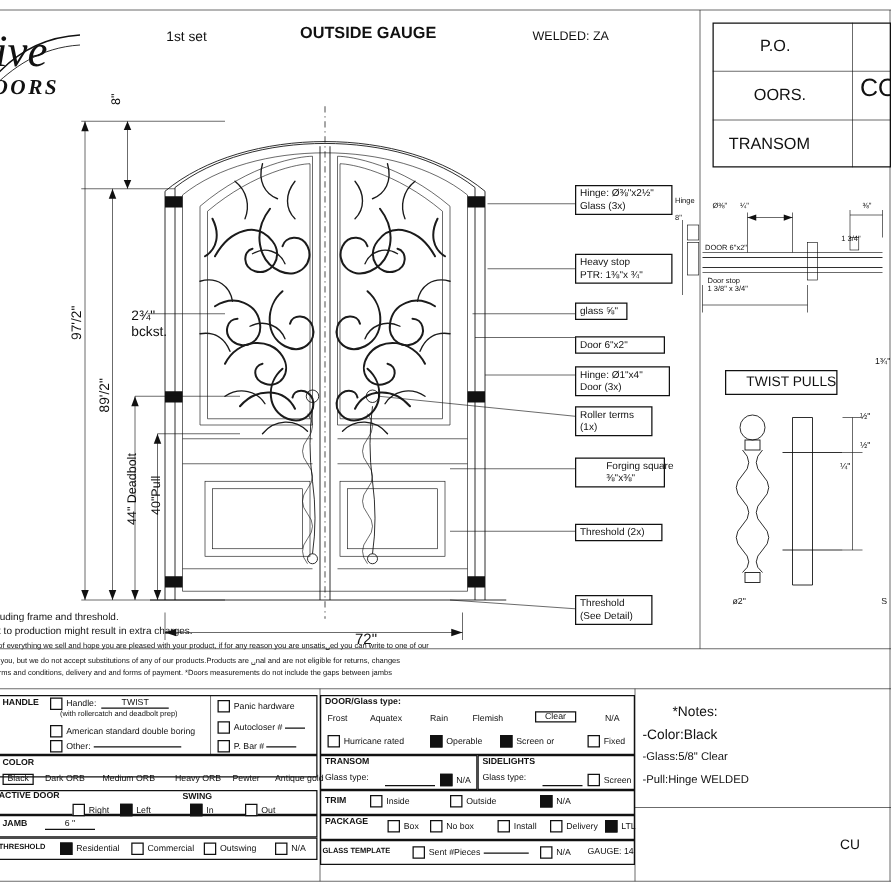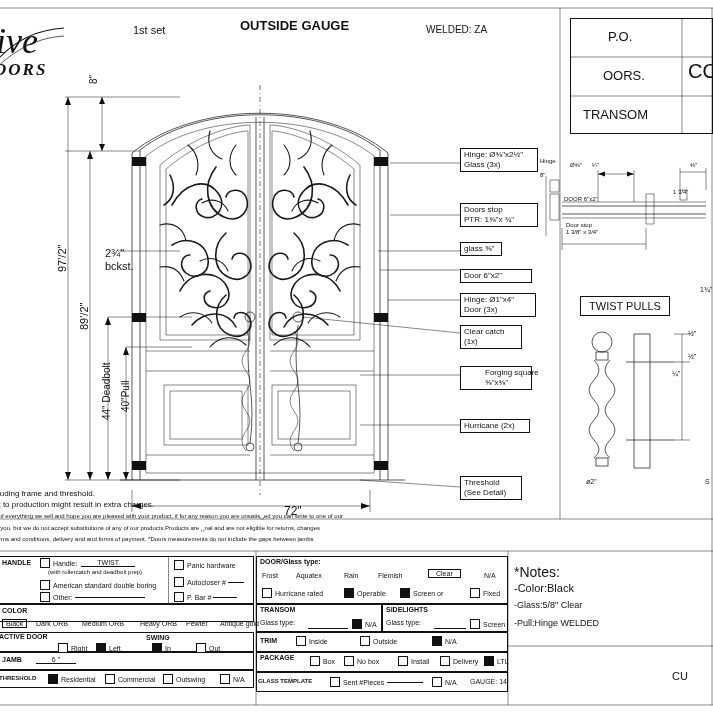--- a/index.html
+++ b/index.html
@@ -7,21 +7,21 @@
   #sheet{position:relative;width:713px;height:713px;}
   .abs{position:absolute;}
   .t10{font-size:10px;}
   .t11{font-size:11px;}
   .t12{font-size:12px;}
   .t13{font-size:13px;}
   .t8{font-size:8px;}
   .t7{font-size:7px;}
   .t6{font-size:6px;}
   .bold{font-weight:bold;}
-  .ctr{text-align:center;}
+  .ctr{text-align:right;}
   .box{border:1px solid #111;box-sizing:border-box;}
   .callout{border:1px solid #111;background:#fff;padding:1px 3px;box-sizing:border-box;}
   .chk{display:inline-block;width:8px;height:8px;border:1px solid #111;vertical-align:-1px;background:#fff;}
   .chk.on{background:#111;}
   .ul{border-bottom:1px solid #111;display:inline-block;}
   .logo{font-family:"Liberation Serif",serif;font-style:italic;}
   svg{display:block;}
   .thin{stroke:#111;stroke-width:0.7;fill:none;}
   .thin2{stroke:#111;stroke-width:1.1;fill:none;}
   .hair{stroke:#111;stroke-width:0.5;fill:none;}
@@ -227,31 +227,31 @@
   <div class="abs t11" style="left:56px;top:272px;transform:rotate(-90deg);transform-origin:left top;"><span>97'/2"</span></div>
   <div class="abs t11" style="left:78px;top:330px;transform:rotate(-90deg);transform-origin:left top;"><span>89'/2"</span></div>
   <div class="abs t10" style="left:101px;top:420px;transform:rotate(-90deg);transform-origin:left top;"><span>44" Deadbolt</span></div>
   <div class="abs t10" style="left:120px;top:412px;transform:rotate(-90deg);transform-origin:left top;"><span>40"Pull</span></div>
   <div class="abs t11" style="left:105px;top:247px;white-space:pre;line-height:1.15;"><span>2¾"
 bckst.</span></div>
   <div class="abs t12" style="left:284px;top:504px;"><span>72"</span></div>
 
   <div class="abs callout t8" style="left:460px;top:148px;width:78px;line-height:1.25;white-space:pre;"><span>Hinge: Ø⅜"x2½"
 Glass (3x)</span></div>
-  <div class="abs callout t8" style="left:460px;top:203px;width:78px;line-height:1.25;white-space:pre;"><span>Doors stop
+  <div class="abs callout t8" style="left:460px;top:203px;width:78px;line-height:1.25;white-space:pre;"><span>Heavy stop
 PTR: 1⅜"x ¾"</span></div>
   <div class="abs callout t8" style="left:460px;top:242px;width:42px;line-height:1.25;"><span>glass ⅝"</span></div>
   <div class="abs callout t8" style="left:460px;top:269px;width:72px;line-height:1.25;"><span>Door  6"x2"</span></div>
   <div class="abs callout t8" style="left:460px;top:293px;width:76px;line-height:1.25;white-space:pre;"><span>Hinge: Ø1"x4"
 Door (3x)</span></div>
-  <div class="abs callout t8" style="left:460px;top:325px;width:62px;line-height:1.25;white-space:pre;"><span>Clear catch
+  <div class="abs callout t8" style="left:460px;top:325px;width:62px;line-height:1.25;white-space:pre;"><span>Roller terms
 (1x)</span></div>
   <div class="abs callout t8" style="left:460px;top:366px;width:72px;line-height:1.25;white-space:pre;padding-left:24px;"><span>Forging square
 ⅜"x⅜"</span></div>
-  <div class="abs callout t8" style="left:460px;top:419px;width:70px;line-height:1.25;"><span>Hurricane (2x)</span></div>
+  <div class="abs callout t8" style="left:460px;top:419px;width:70px;line-height:1.25;"><span>Threshold (2x)</span></div>
   <div class="abs callout t8" style="left:460px;top:476px;width:62px;line-height:1.25;white-space:pre;"><span>Threshold
 (See Detail)</span></div>
 
   <svg class="abs" style="left:538px;top:150px;" width="175" height="110">
     <line class="hair" x1="8" y1="26" x2="8" y2="86"></line>
     <rect class="hair" x="12" y="44" width="9" height="26"></rect>
     <rect class="hair" x="12" y="30" width="9" height="12"></rect>
 
     <line class="thin" x1="24" y1="56" x2="168" y2="56"></line>
     <line class="thin" x1="24" y1="64" x2="168" y2="64"></line>
@@ -491,19 +491,19 @@
       <span class="chk"></span>
       <span style="margin-left:3px;">Sent #Pieces</span>
       <span class="ul" style="margin-left:3px;width:36px;"></span>
     </div>
   <div class="abs t7 row" style="left:432px;top:677px;">
       <span class="chk"></span>
       <span style="margin-left:3px;">N/A</span>
     </div>
   <div class="abs t7" style="left:470px;top:678px;"><span>GAUGE: 14</span></div>
 
-  <div class="abs t9" style="left:514px;top:564px;font-size:14px;"><span>*Notes:</span></div>
+  <div class="abs t9" style="left:538px;top:564px;font-size:11px;"><span>*Notes:</span></div>
   <div class="abs t9" style="left:514px;top:582px;font-size:11px;"><span>-Color:Black</span></div>
   <div class="abs t9" style="left:514px;top:600px;font-size:9px;"><span>-Glass:5/8" Clear</span></div>
   <div class="abs t9" style="left:514px;top:618px;font-size:9px;"><span>-Pull:Hinge WELDED</span></div>
   <div class="abs t11" style="left:672px;top:670px;"><span>CU</span></div>
 
 </div>
 
 </body></html>

